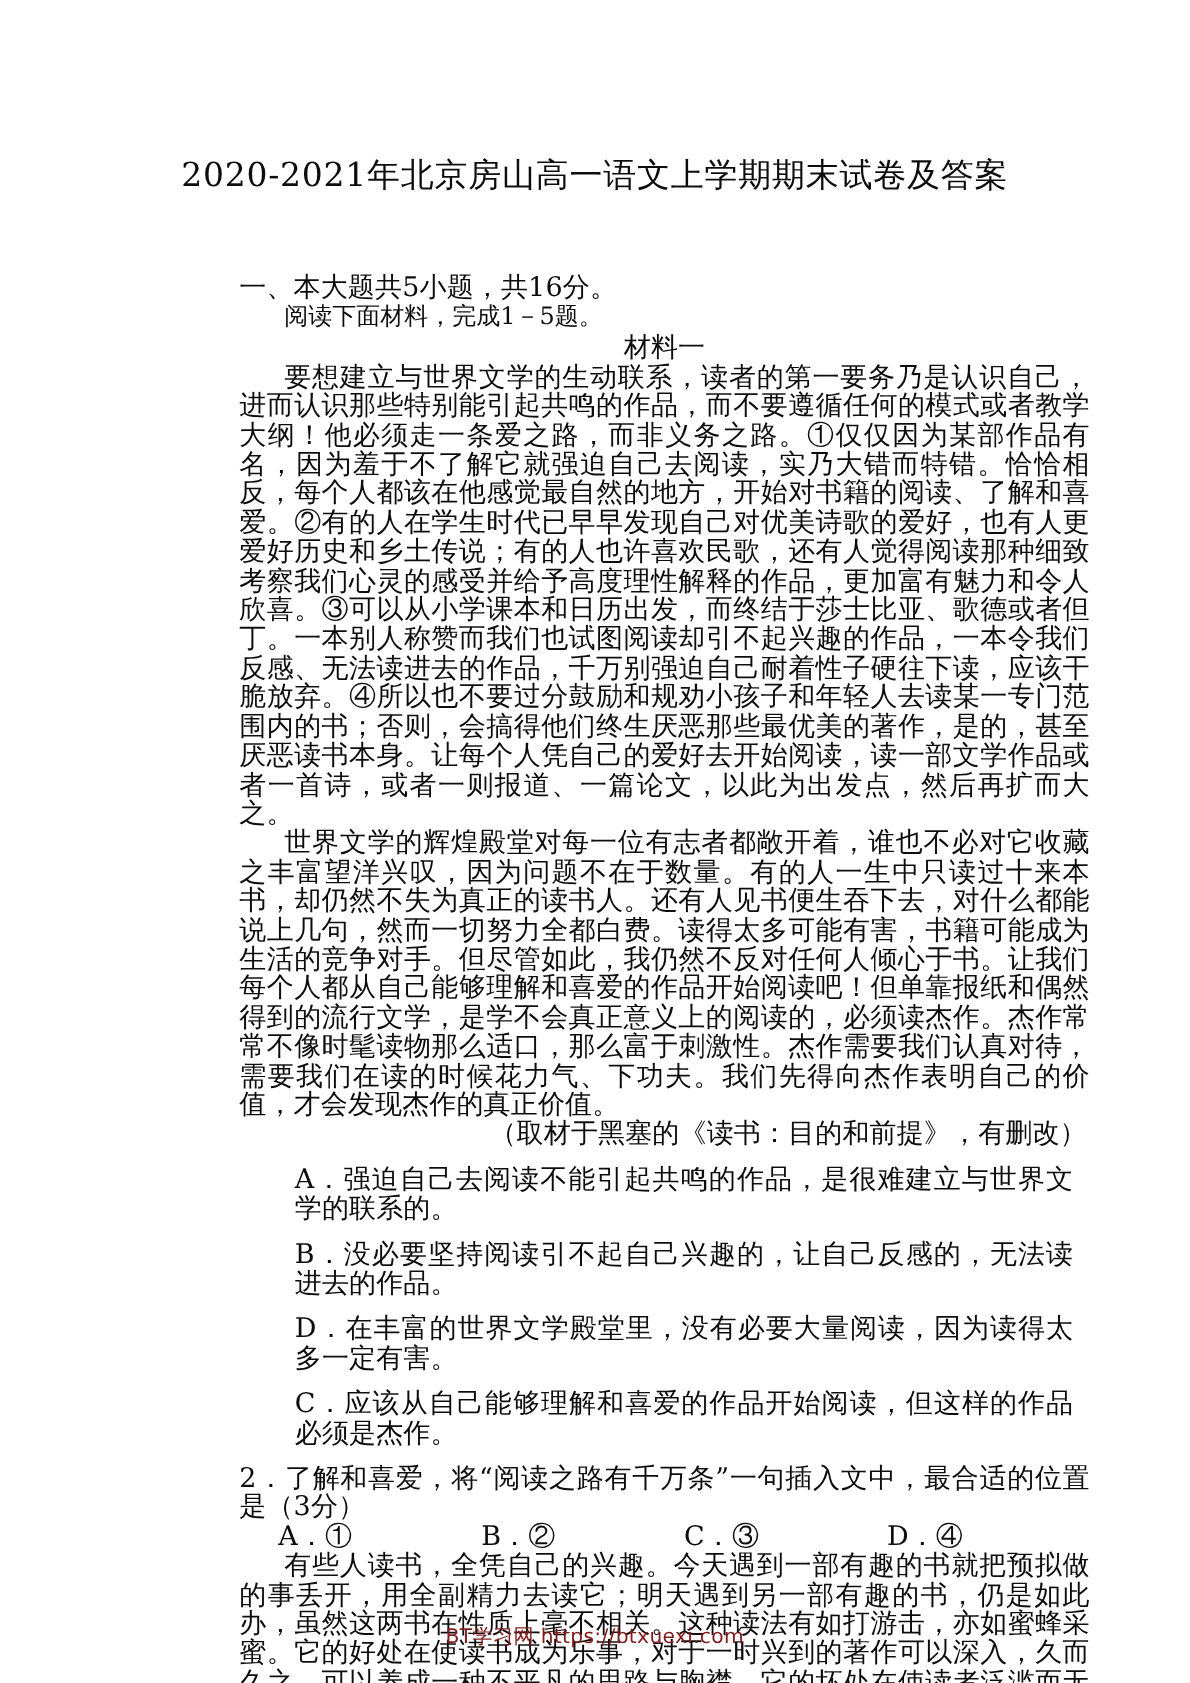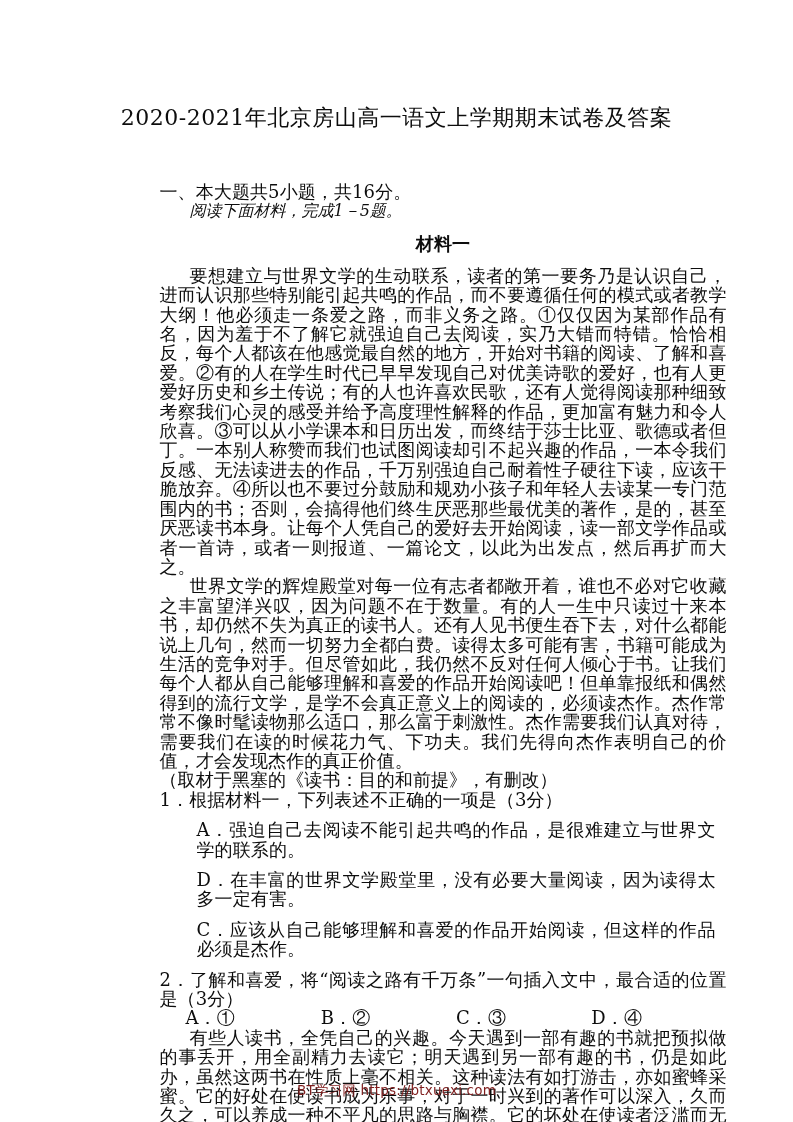--- a/index.html
+++ b/index.html
@@ -44,33 +44,31 @@
     text-justify: inter-ideograph;
     word-break: break-all;
     letter-spacing: 0.1px;
   }
   .section-head {
     margin: 0 0 0 0;
   }
   .lead {
     margin: 0;
     text-indent: 30px;
-    font-style: italic;
   }
   .centered {
     text-align: center;
-    margin: 12px;
-    font-weight: bold;
+    margin: 0;
   }
   .para {
     margin: 0;
     text-indent: 30px;
   }
   .right-line {
-    text-align: left;
+    text-align: right;
     margin: 0;
     padding-right: 2px;
   }
   .qline {
     margin: 0;
     text-indent: 0;
   }
   .opt {
     margin: 11px;
     padding-left: 26px;
@@ -116,23 +114,23 @@
     <p class="lead">阅读下面材料，完成1－5题。</p>
 
     <p class="centered">材料一</p>
 
     <p class="para">要想建立与世界文学的生动联系，读者的第一要务乃是认识自己，进而认识那些特别能引起共鸣的作品，而不要遵循任何的模式或者教学大纲！他必须走一条爱之路，而非义务之路。①仅仅因为某部作品有名，因为羞于不了解它就强迫自己去阅读，实乃大错而特错。恰恰相反，每个人都该在他感觉最自然的地方，开始对书籍的阅读、了解和喜爱。②有的人在学生时代已早早发现自己对优美诗歌的爱好，也有人更爱好历史和乡土传说；有的人也许喜欢民歌，还有人觉得阅读那种细致考察我们心灵的感受并给予高度理性解释的作品，更加富有魅力和令人欣喜。③可以从小学课本和日历出发，而终结于莎士比亚、歌德或者但丁。一本别人称赞而我们也试图阅读却引不起兴趣的作品，一本令我们反感、无法读进去的作品，千万别强迫自己耐着性子硬往下读，应该干脆放弃。④所以也不要过分鼓励和规劝小孩子和年轻人去读某一专门范围内的书；否则，会搞得他们终生厌恶那些最优美的著作，是的，甚至厌恶读书本身。让每个人凭自己的爱好去开始阅读，读一部文学作品或者一首诗，或者一则报道、一篇论文，以此为出发点，然后再扩而大之。</p>
 
     <p class="para">世界文学的辉煌殿堂对每一位有志者都敞开着，谁也不必对它收藏之丰富望洋兴叹，因为问题不在于数量。有的人一生中只读过十来本书，却仍然不失为真正的读书人。还有人见书便生吞下去，对什么都能说上几句，然而一切努力全都白费。读得太多可能有害，书籍可能成为生活的竞争对手。但尽管如此，我仍然不反对任何人倾心于书。让我们每个人都从自己能够理解和喜爱的作品开始阅读吧！但单靠报纸和偶然得到的流行文学，是学不会真正意义上的阅读的，必须读杰作。杰作常常不像时髦读物那么适口，那么富于刺激性。杰作需要我们认真对待，需要我们在读的时候花力气、下功夫。我们先得向杰作表明自己的价值，才会发现杰作的真正价值。</p>
 
     <p class="right-line">（取材于黑塞的《读书：目的和前提》，有删改）</p>
 
-    <p class="qline"><span>1．</span><span>根据材料一，下列表述</span><span class="dotted">不正确</span><span>的一项是（3分）</span></p>
 
     <p class="opt line">A．强迫自己去阅读不能引起共鸣的作品，是很难建立与世界文学的联系的。</p>
+    <p class="opt line">B．没必要坚持阅读引不起自己兴趣的，让自己反感的，无法读进去的作品。</p>
     <p class="opt line">D．在丰富的世界文学殿堂里，没有必要大量阅读，因为读得太多一定有害。</p>
     <p class="opt line">C．应该从自己能够理解和喜爱的作品开始阅读，但这样的作品必须是杰作。</p>
 
     <p class="qline"><span>2．</span><span>了解和喜爱，将“阅读之路有千万条”一句插入文中，最合适的位置是（3分）</span></p>
 
     <div class="opt-row">
       <span>A．①</span>
       <span>B．②</span>
       <span>C．③</span>
       <span>D．④</span>

